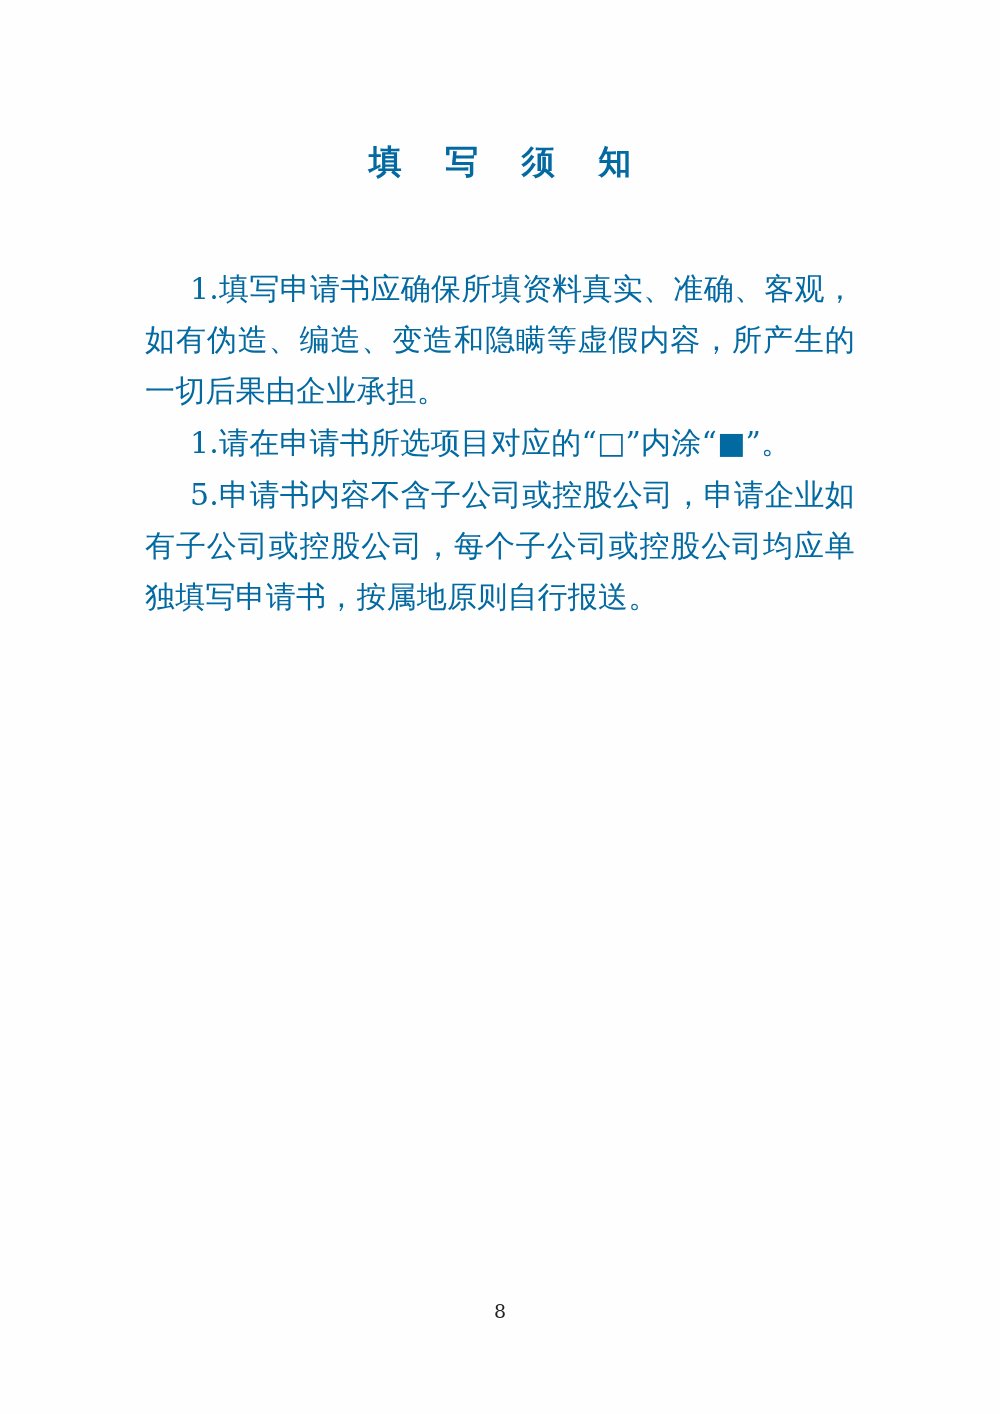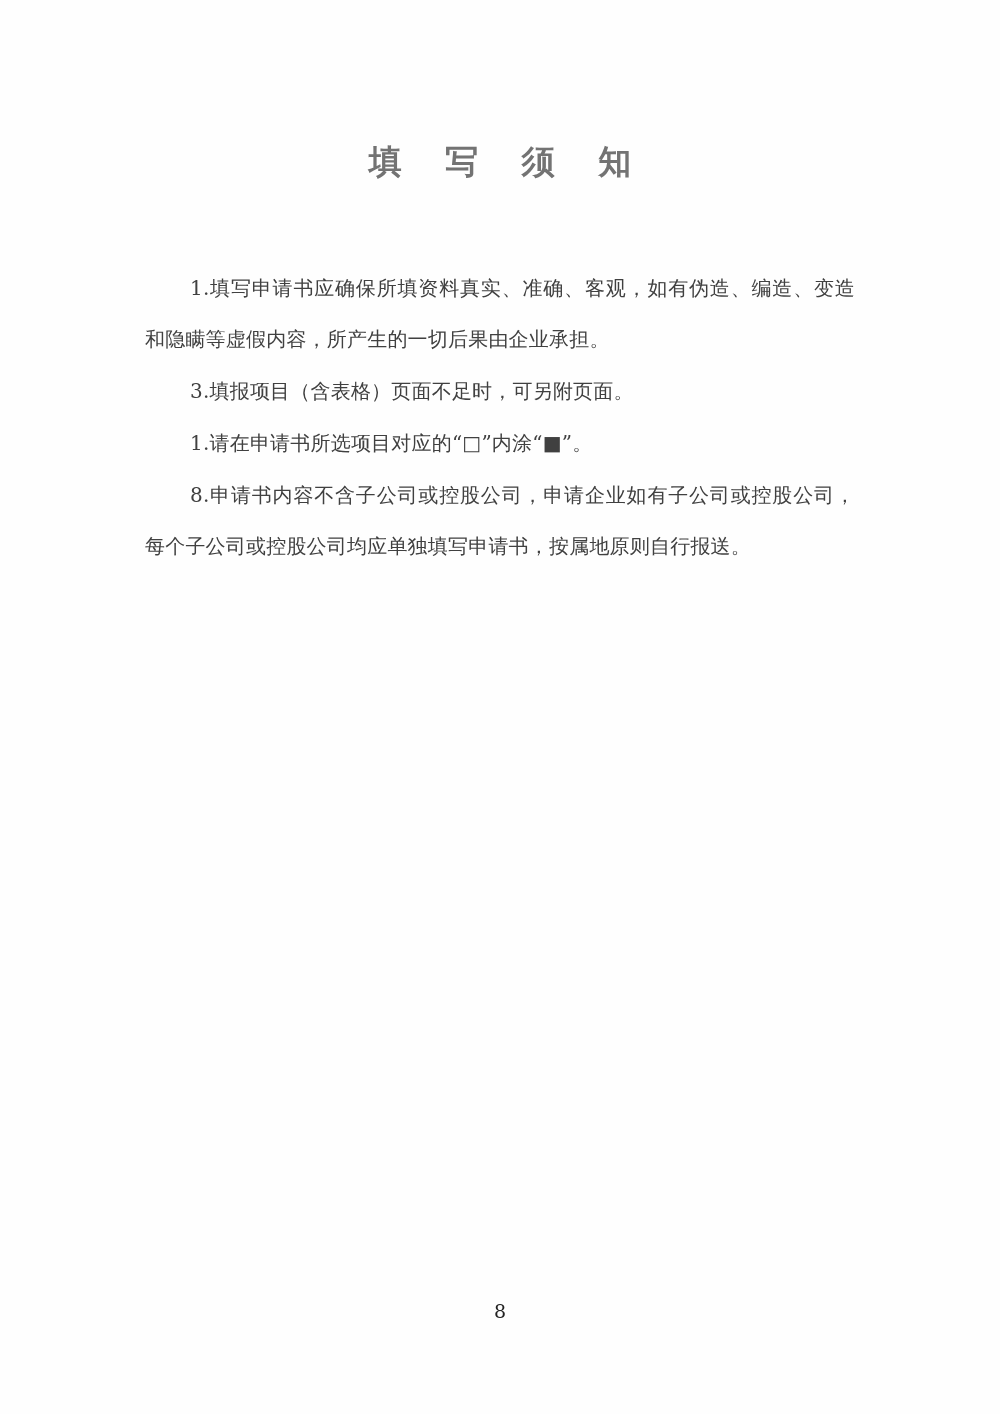--- a/index.html
+++ b/index.html
@@ -28,33 +28,33 @@
     height: 100%;
   }
   .doc-title {
     margin-top: 140px;
     text-align: center;
     font-size: 33px;
     font-weight: 700;
     letter-spacing: 16px;
     text-indent: 16px;
     font-family: "DejaVu Serif", "Liberation Serif", serif;
-    color: #737373;
+    color: #0369a1;
   }
   .body-block {
     margin-top: 78px;
   }
   .para {
-    font-size: 20px;
+    font-size: 30px;
     line-height: 51px;
     text-align: justify;
     text-justify: inter-ideograph;
     text-indent: 45px;
     margin: 0 0 1px 0;
-    color: #404040;
+    color: #0369a1;
     letter-spacing: 0.2px;
   }
   .page-number {
     position: absolute;
     left: 0;
     right: 0;
     bottom: 92px;
     text-align: center;
     font-size: 19px;
     color: #222;
@@ -64,21 +64,20 @@
 </head>
 <body>
 
 <div class="page">
   <div class="content">
 
     <div class="doc-title">填 写 须 知</div>
 
     <div class="body-block">
       <p class="para">1.填写申请书应确保所填资料真实、准确、客观，如有伪造、编造、变造和隐瞒等虚假内容，所产生的一切后果由企业承担。</p>
-      <p class="para">3.填报项目（含表格）页面不足时，可另附页面。</p>
       <p class="para">1.请在申请书所选项目对应的“□”内涂“■”。</p>
-      <p class="para">8.申请书内容不含子公司或控股公司，申请企业如有子公司或控股公司，每个子公司或控股公司均应单独填写申请书，按属地原则自行报送。</p>
+      <p class="para">5.申请书内容不含子公司或控股公司，申请企业如有子公司或控股公司，每个子公司或控股公司均应单独填写申请书，按属地原则自行报送。</p>
     </div>
 
   </div>
 
   <div class="page-number">8</div>
 </div>
 
 </body></html>

